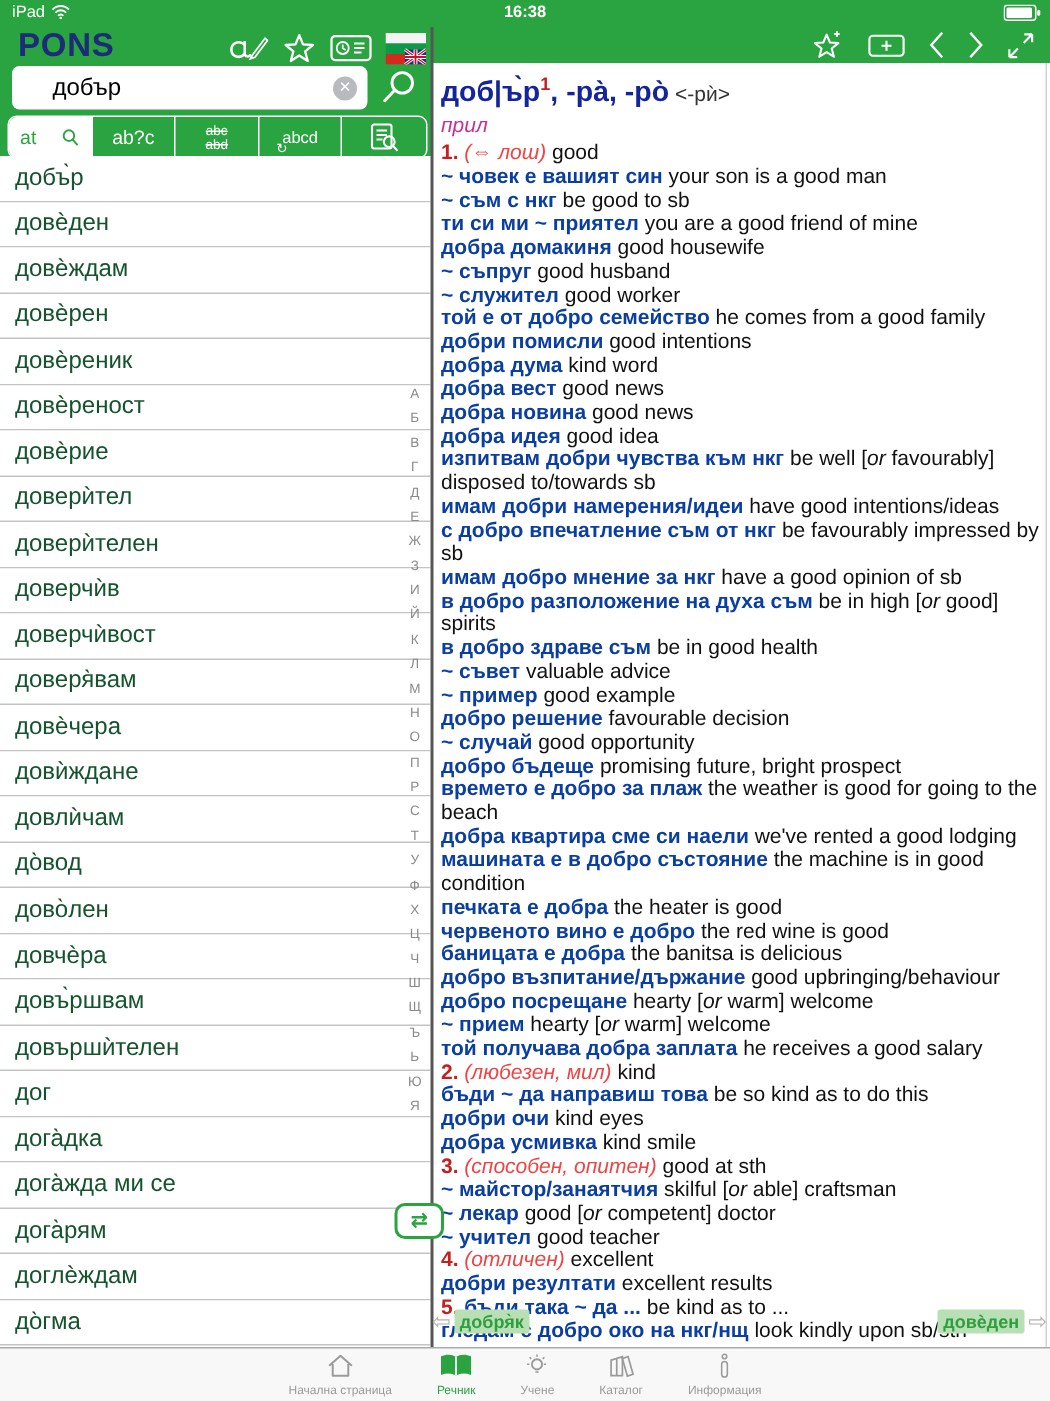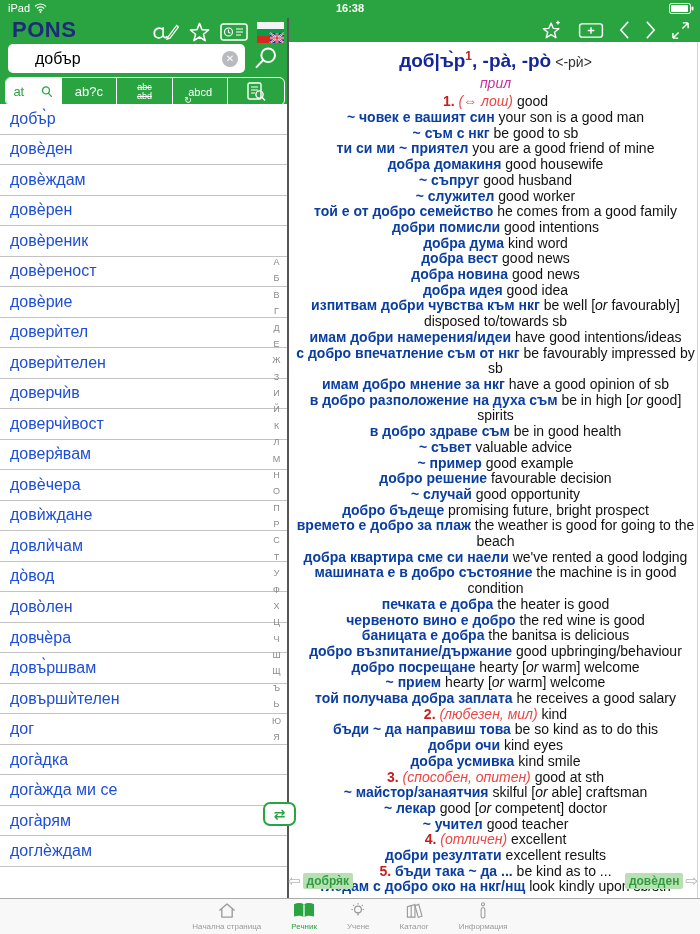--- a/index.html
+++ b/index.html
@@ -32,29 +32,29 @@
   .tabs{position:absolute;left:5px;top:77px;width:278px;height:27px;display:grid;grid-template-columns:repeat(5,1fr);border:1px solid #fff;border-radius:6px;overflow:hidden;z-index:2;}
   .tab{display:flex;align-items:center;justify-content:center;border-right:1px solid #fff;color:#fff;font-size:13px;gap:16px;background:transparent;}
   .tab:last-child{border-right:none;}
   .tab.active{background:#fff;color:#2aa440;}
   .tab-stack{font-size:9px;line-height:9px;text-decoration:line-through;text-align:center;}
   .tab-forms{position:relative;font-size:11px;}
   .tab-forms .loop{position:absolute;left:-4px;bottom:-7px;font-size:9px;font-family:"DejaVu Sans",sans-serif;}
 
   
   .wordlist{position:absolute;left:0;top:104px;width:287px;height:794px;background:#fff;overflow:hidden;}
-  .wl-row{height:30.53px;box-sizing:border-box;border-bottom:1px solid #c3c3c3;display:flex;align-items:center;padding-left:10px;font-size:16px;color:#1d4ed8;background:#fff;}
+  .wl-row{height:30.53px;box-sizing:border-box;border-bottom:1px solid #c3c3c3;display:flex;align-items:center;padding-left:10px;font-size:16px;color:#14532d;background:#fff;}
   .alphabet{position:absolute;left:269px;top:258px;width:15px;height:484px;display:flex;flex-direction:column;justify-content:space-between;align-items:center;z-index:3;}
   .alpha-letter{font-size:9px;color:#8a8a8a;line-height:9px;}
 
   
   .rp-icons{position:absolute;left:288px;top:18px;width:412px;height:24px;display:flex;align-items:center;justify-content:flex-end;gap:15px;padding-right:10px;box-sizing:border-box;z-index:2;}
 
   
-  .entry{position:absolute;left:289px;top:42px;right:0;bottom:36px;overflow:hidden;padding:3px 3px 0 5px;box-sizing:border-box;background:#fff;text-align:center;}
+  .entry{position:absolute;left:289px;top:42px;right:0;bottom:36px;overflow:hidden;padding:3px 3px 0 5px;box-sizing:border-box;background:#fff;}
   .headword{font-size:19px;color:#14259b;font-weight:bold;line-height:23px;}
   .hw-sup{color:#c52020;font-size:12px;}
   .hw-infl{font-weight:normal;color:#333;font-size:14px;margin-left:4px;}
   .pos{font-size:14px;color:#c4319c;font-style:italic;line-height:16px;margin:1px 0 3px 0;}
   .eline{font-size:14px;line-height:15.7px;}
   .s-b{color:#0a3ea0;font-weight:bold;}
   .s-p{color:#111;}
   .s-n{color:#c52020;font-weight:bold;}
   .s-g{color:#ef4444;font-style:italic;}
   .s-i{font-style:italic;color:#111;}
@@ -204,20 +204,21 @@
       <div class="wl-row">до̀вод</div>
       <div class="wl-row">дово̀лен</div>
       <div class="wl-row">довчѐра</div>
       <div class="wl-row">довъ̀ршвам</div>
       <div class="wl-row">довършѝтелен</div>
       <div class="wl-row">дог</div>
       <div class="wl-row">дога̀дка</div>
       <div class="wl-row">дога̀жда ми се</div>
       <div class="wl-row">дога̀рям</div>
       <div class="wl-row">доглѐждам</div>
+      <div class="wl-row">до̀гма</div>
     </div>
   <div class="alphabet" id="alphabet">
       <span class="alpha-letter">А</span>
       <span class="alpha-letter">Б</span>
       <span class="alpha-letter">В</span>
       <span class="alpha-letter">Г</span>
       <span class="alpha-letter">Д</span>
       <span class="alpha-letter">Е</span>
       <span class="alpha-letter">Ж</span>
       <span class="alpha-letter">З</span>

